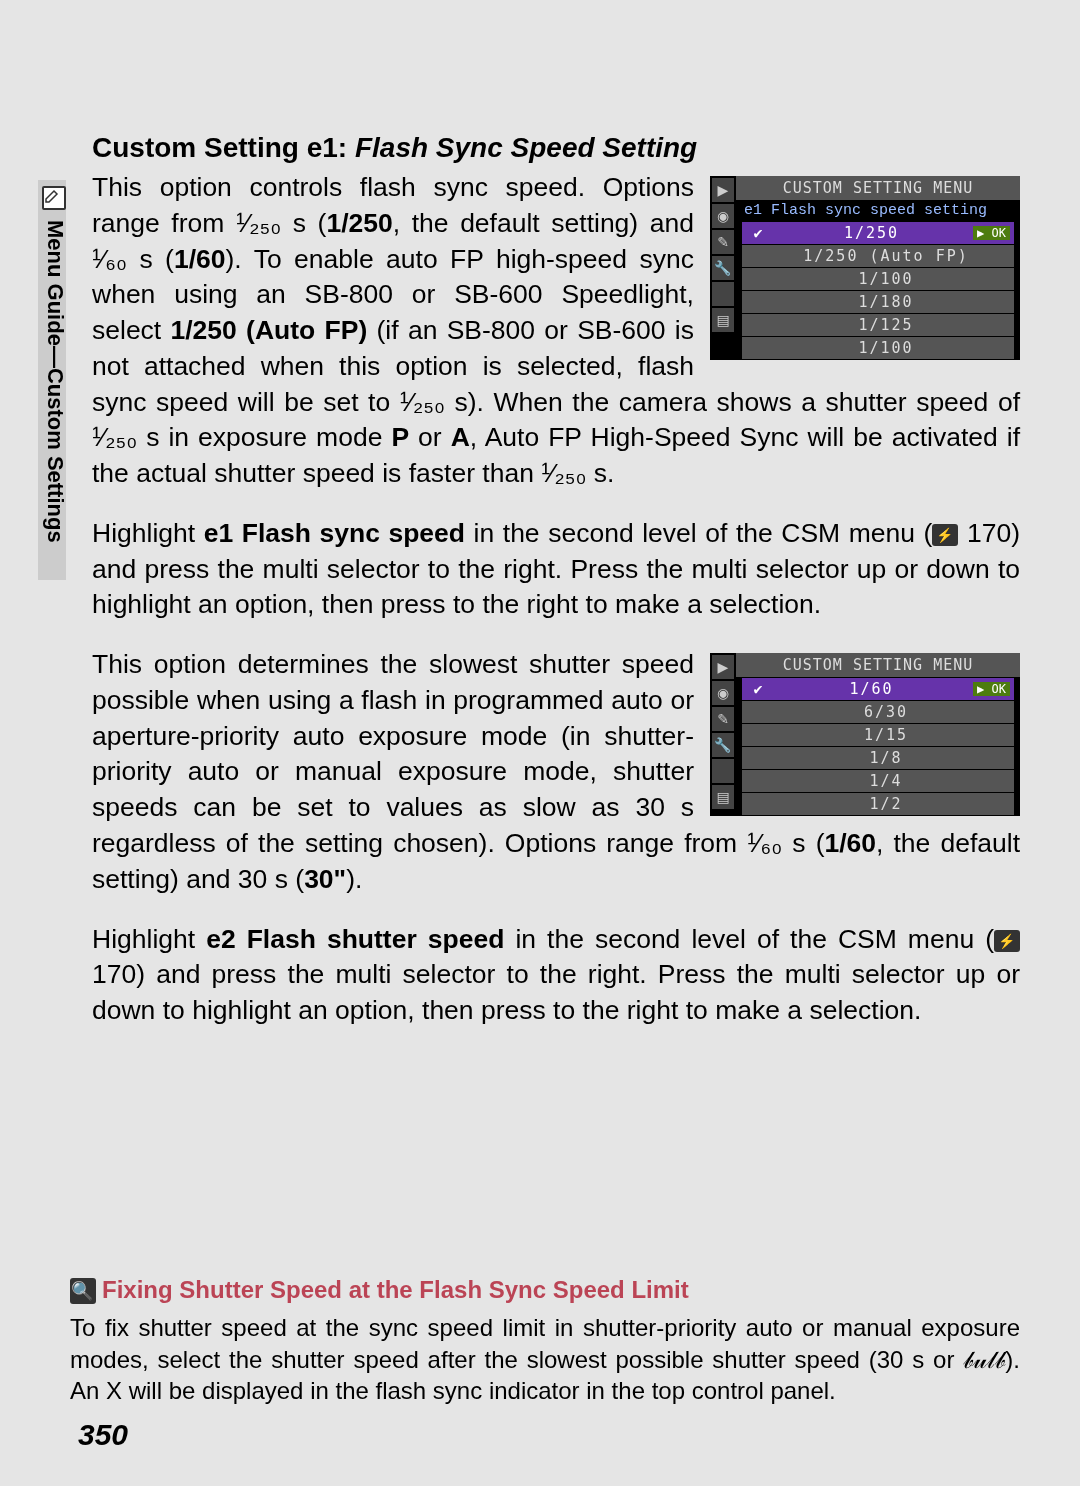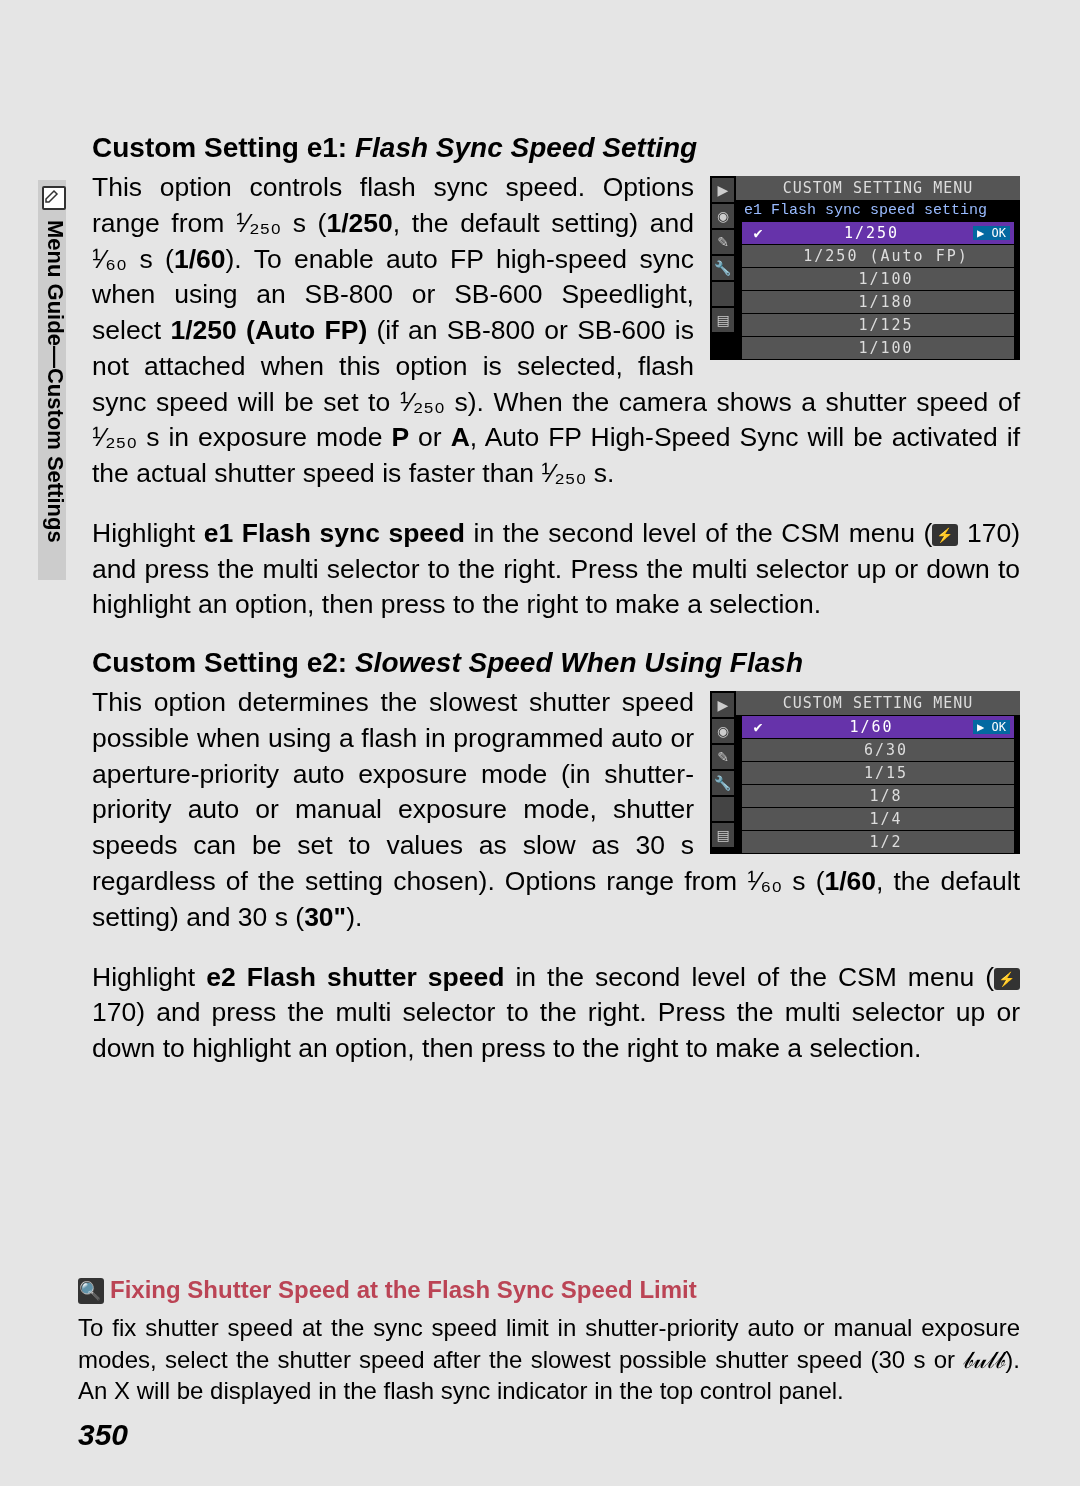--- a/index.html
+++ b/index.html
@@ -13,27 +13,27 @@
 h2 .italic{font-style:italic}
 .body-text{font-size:26.5px;line-height:1.35;margin:0 0 24px 0}
 .body-text.justify{text-align:justify}
 .menu-shot{float:right;width:310px;background:#000;margin-left:16px;margin-top:6px}
 .menu-shot .title{background:#555;color:#ddd;font-family:monospace;font-size:15px;text-align:center;padding:3px 0;letter-spacing:1px}
 .menu-shot .subhead{background:#000;color:#9bf;font-family:Liberation Mono, monospace;font-size:15px;padding:2px 8px}
 .menu-shot .row{display:flex;align-items:center;background:#555;color:#ddd;font-family:monospace;font-size:15px;padding:2px 4px;margin:1px 6px}
 .menu-shot .row.sel{background:#63a;color:#fff}
 .menu-shot .row .chk{width:24px;text-align:center}
 .menu-shot .row .val{flex:1;text-align:center;letter-spacing:2px}
-.menu-shot .row .ok{background:#0369a1;color:#fff;padding:0 4px;font-size:12px}
+.menu-shot .row .ok{background:#4d7c0f;color:#fff;padding:0 4px;font-size:12px}
 .menu-shot-outer{display:flex}
 .menu-shot-left{width:26px;background:#000}
 .menu-shot-left div{height:24px;margin:2px;background:#444;display:flex;align-items:center;justify-content:center;font-size:14px;color:#ccc}
 .menu-shot-right{flex:1}
 .clr{clear:both}
-.note-block{position:absolute;bottom:80px;left:78px;right:60px}
+.note-block{position:absolute;bottom:80px;left:70px;right:60px}
 .note-head{font-size:24px;font-weight:bold;color:#b45}
 .note-head .nicon{display:inline-block;width:26px;height:26px;background:#333;color:#fff;border-radius:3px;text-align:center;line-height:26px;margin-right:6px;vertical-align:middle;font-size:18px}
 .note-text{font-size:24px;line-height:1.3;text-align:justify;margin-top:8px}
 .pagenum{position:absolute;bottom:34px;left:78px;font-style:italic;font-weight:bold;font-size:30px}
 .csm-icon{display:inline-block;width:26px;height:22px;background:#333;color:#fff;font-size:14px;text-align:center;line-height:22px;border-radius:3px;vertical-align:middle}
 </style>
 </head>
 <body>
 
 <div class="page">
@@ -104,23 +104,20 @@
 
     <p class="body-text justify">
       <span>This option controls flash sync speed.  Options range from ¹⁄₂₅₀ s (</span><b>1/250</b><span>, the default setting) and ¹⁄₆₀ s (</span><b>1/60</b><span>).  To enable auto FP high-speed sync when using an SB-800 or SB-600 Speedlight, select </span><b>1/250 (Auto FP)</b><span> (if an SB-800 or SB-600 is not attached when this option is selected, flash sync speed will be set to ¹⁄₂₅₀ s).  When the camera shows a shutter speed of ¹⁄₂₅₀ s in exposure mode </span><b>P</b><span> or </span><b>A</b><span>, Auto FP High-Speed Sync will be activated if the actual shutter speed is faster than ¹⁄₂₅₀ s.</span>
     </p>
     <div class="clr"></div>
 
     <p class="body-text justify">
       <span>Highlight </span><b>e1 Flash sync speed</b><span> in the second level of the CSM menu (</span><span class="csm-icon">⚡</span><span> 170) and press the multi selector to the right.  Press the multi selector up or down to highlight an option, then press to the right to make a selection.</span>
     </p>
 
-    <h2>
-      <span>Custom Setting e2: </span><span class="italic">Slowest Speed When Using Flash</span>
-    </h2>
 
     <div class="menu-shot">
       <div class="menu-shot-outer">
         <div class="menu-shot-left">
           <div>▶</div>
           <div>◉</div>
           <div>✎</div>
           <div>🔧</div>
           <div></div>
           <div>▤</div>

